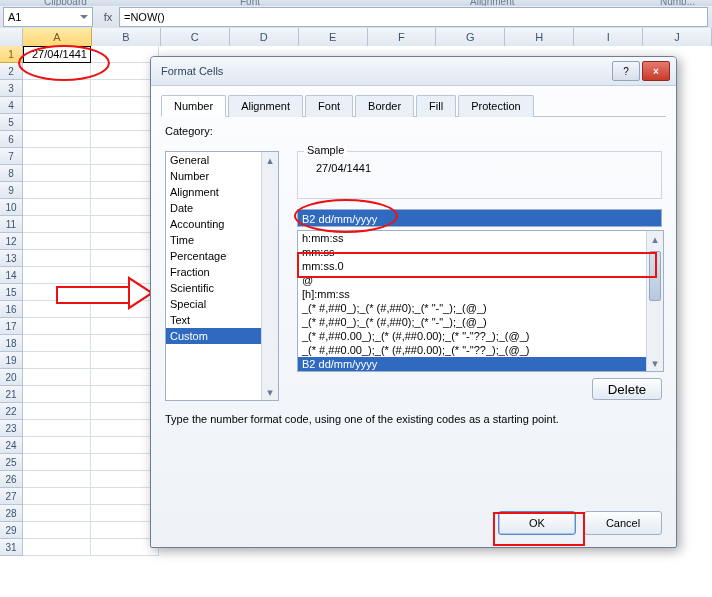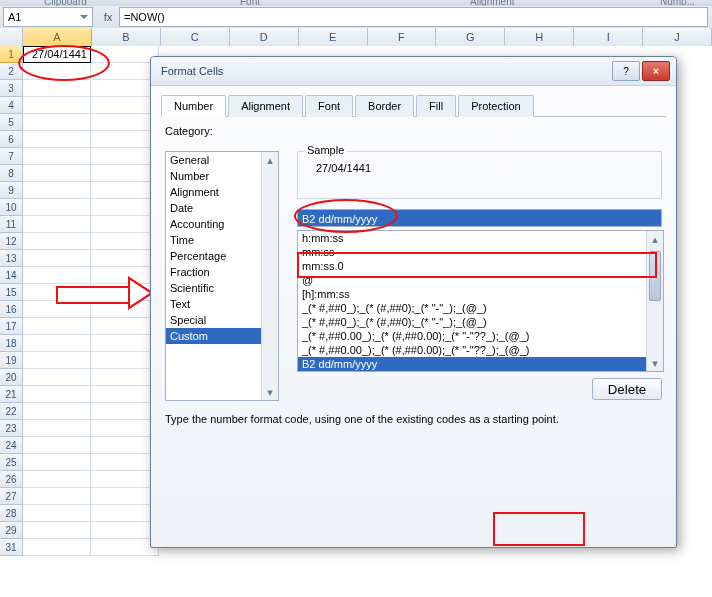--- a/index.html
+++ b/index.html
@@ -300,22 +300,22 @@
       <div class="cat-list">
         <div class="item">General</div>
         <div class="item">Number</div>
         <div class="item">Alignment</div>
         <div class="item">Date</div>
         <div class="item">Accounting</div>
         <div class="item">Time</div>
         <div class="item">Percentage</div>
         <div class="item">Fraction</div>
         <div class="item">Scientific</div>
+        <div class="item">Special</div>
         <div class="item">Text</div>
-        <div class="item">Special</div>
         <div class="item sel">Custom</div>
         <div class="cat-scroll">
           <div class="arr">▴</div>
           <div class="arr" style="position:absolute;bottom:0;left:0;right:0">▾</div>
         </div>
       </div>
 
       <div class="right-pane">
         <div class="sample-box">
           <legend>Sample</legend>
@@ -338,17 +338,21 @@
             <div class="thumb"></div>
             <div class="arr" style="position:absolute;bottom:0;left:0;right:0">▾</div>
           </div>
         </div>
         <button class="delete-btn">Delete</button>
       </div>
     </div>
     <div class="hint">Type the number format code, using one of the existing codes as a starting point.</div>
   </div>
 
+  <div class="dlg-buttons">
+    <div class="dlg-btn ok">OK</div>
+    <div class="dlg-btn">Cancel</div>
+  </div>
 </div>
 
 <div class="ellipse2"></div>
 <div class="redbox type"></div>
 <div class="redbox ok"></div>
 
 </body></html>

